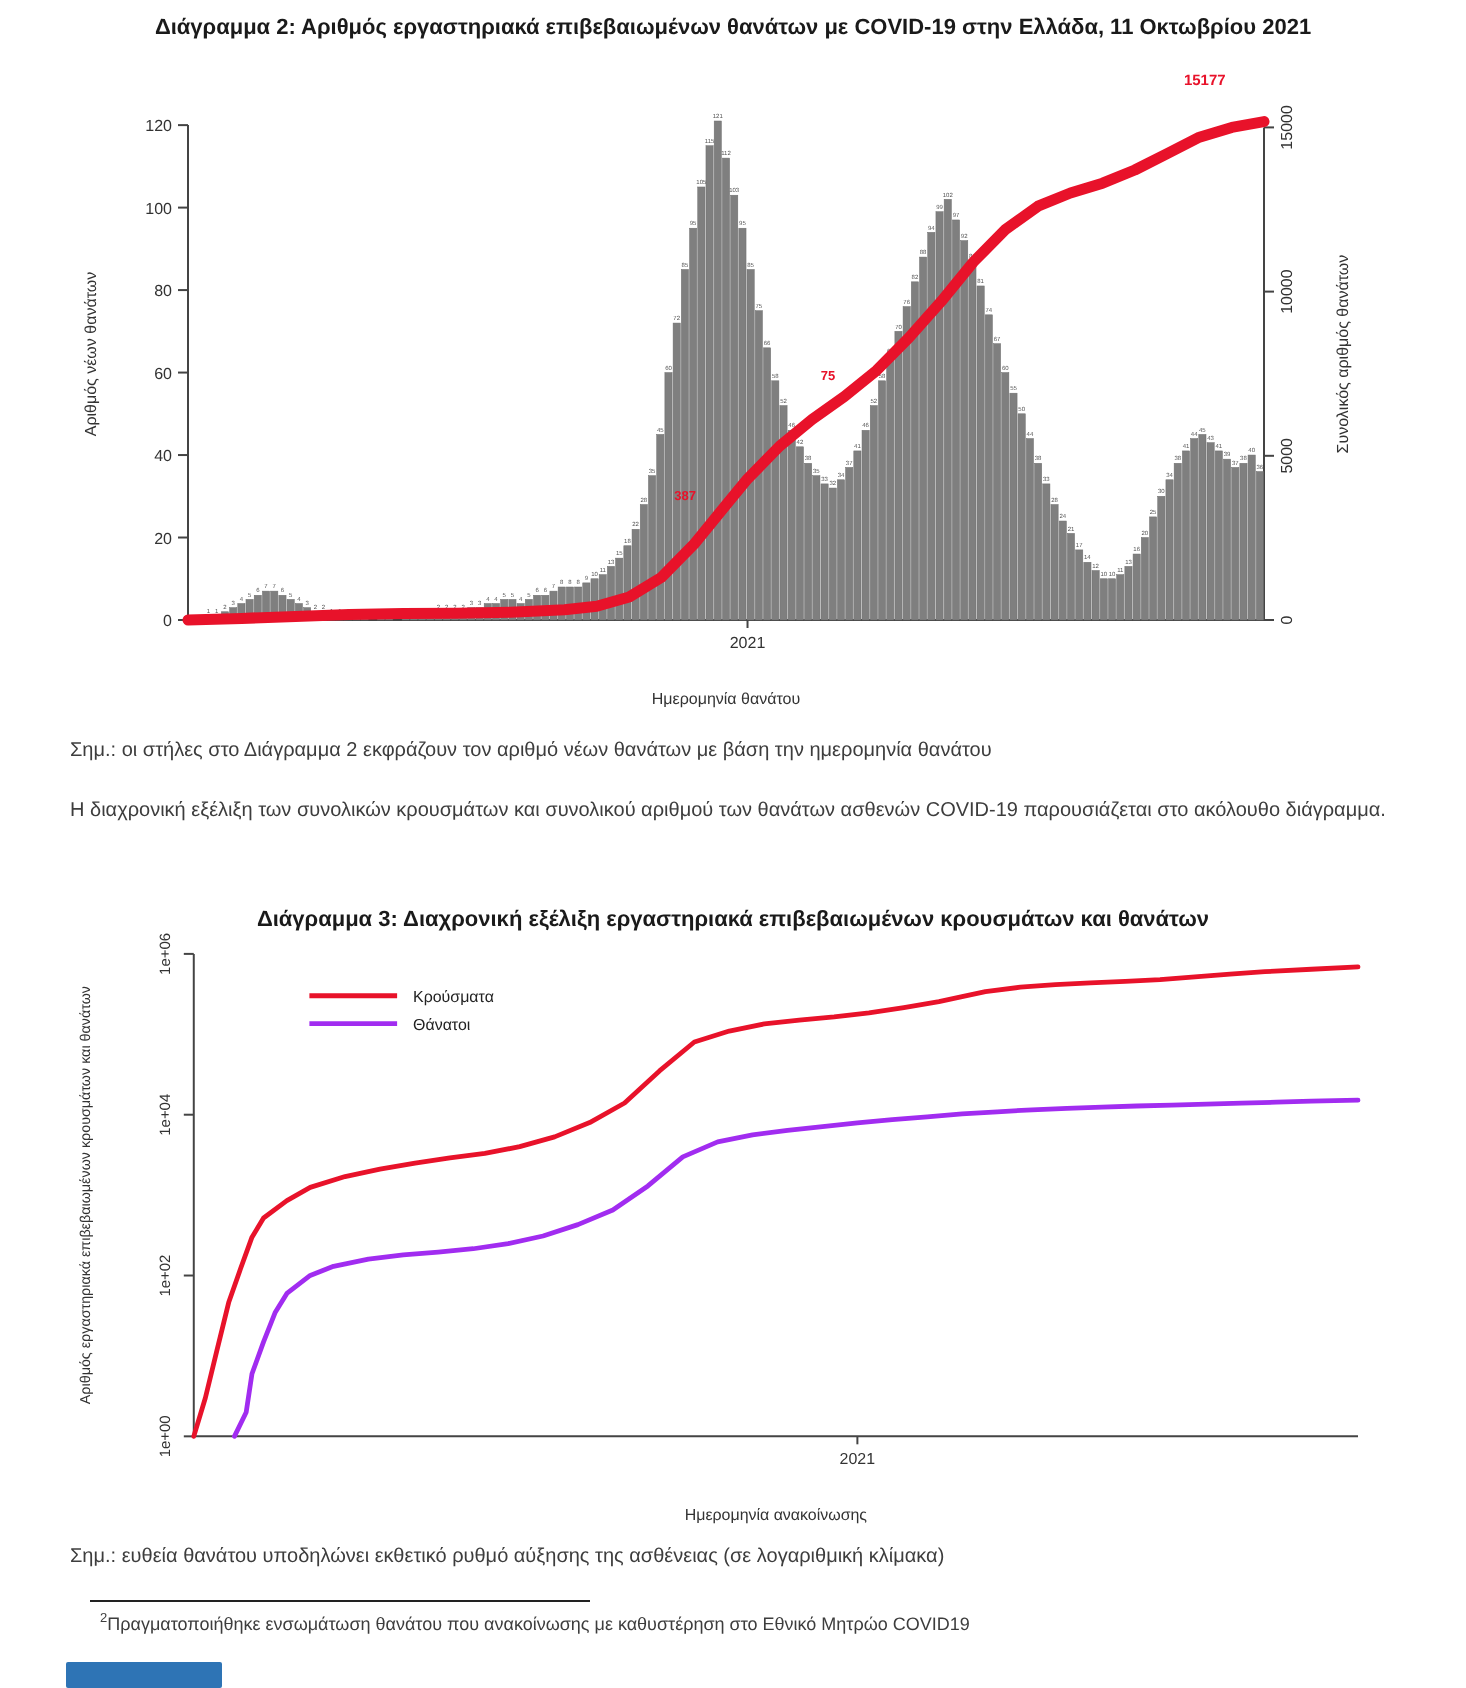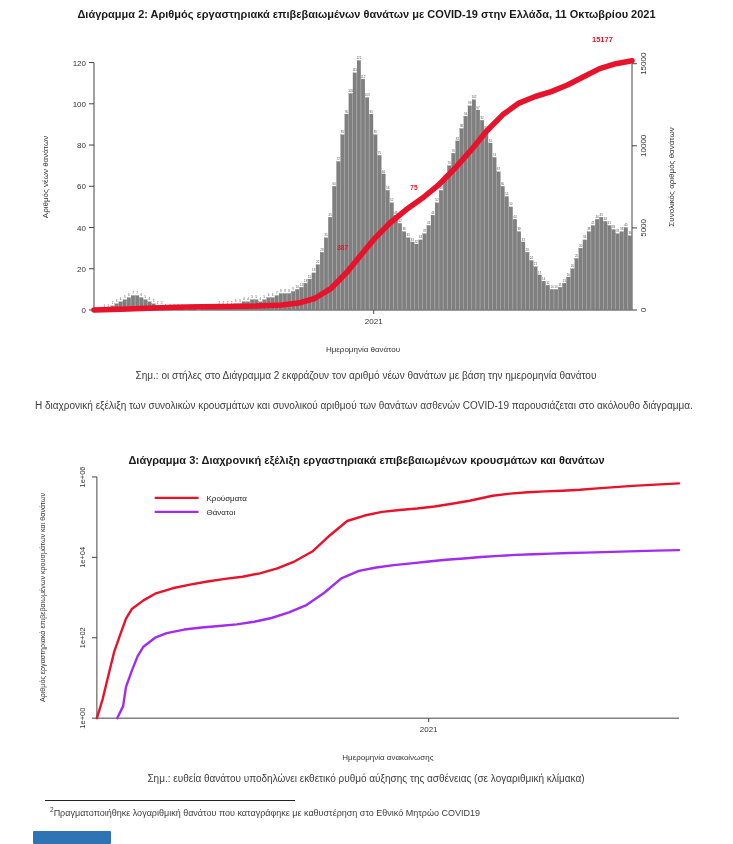--- a/index.html
+++ b/index.html
@@ -5,21 +5,21 @@
   html,body{margin:0;padding:0;}
   body{
     width:733px;height:844px;background:#ffffff;position:relative;overflow:hidden;
     font-family:"Liberation Sans","DejaVu Sans",sans-serif;color:#333;
   }
   .abs{position:absolute;}
   .chart-title{
     width:733px;text-align:center;font-size:11px;font-weight:700;color:#1a1a1a;
     margin:0;
   }
-  .note{font-size:10px;color:#3d3d3d;margin:0;text-align:center;}
+  .note{font-size:10px;color:#3d3d3d;margin:0;}
   .para{font-size:10px;color:#3d3d3d;margin:0;text-align:justify;line-height:1.55;}
   .footnote-rule{border-top:1.2px solid #222;width:250px;height:0;}
   .footnote{font-size:9px;color:#3d3d3d;margin:0;}
   .footnote sup{font-size:6.5px;}
   svg{display:block;}
   .table-edge{background:#2E74B5;border-radius:1px;}
 </style>
 </head>
 <body>
 
@@ -346,15 +346,15 @@
     <line x1="396.88" y1="258" x2="396.88" y2="262" stroke="#444"></line>
     <text x="396.88" y="272" font-size="8" fill="#333" text-anchor="middle" font-family="Liberation Sans, DejaVu Sans, sans-serif">2021</text>
     <text x="356" y="300" font-size="8" fill="#333" text-anchor="middle" font-family="Liberation Sans, DejaVu Sans, sans-serif">Ημερομηνία ανακοίνωσης</text>
     <text x="12" y="137" font-size="7.2" fill="#333" text-anchor="middle" font-family="Liberation Sans, DejaVu Sans, sans-serif" transform="rotate(-90 12 137)">Αριθμός εργαστηριακά επιβεβαιωμένων κρουσμάτων και θανάτων</text>
   </svg>
 
 <p class="note abs" style="top:773px;left:35px;width:662px;">Σημ.: ευθεία θανάτου υποδηλώνει εκθετικό ρυθμό αύξησης της ασθένειας (σε λογαριθμική κλίμακα)</p>
 
 <div class="footnote-rule abs" style="top:800px;left:45px;"></div>
 
-<p class="footnote abs" style="top:806px;left:50px;width:640px;"><sup>2</sup><span>Πραγματοποιήθηκε λογαριθμική θανάτου που καταγράφηκε με καθυστέρηση στο Εθνικό Μητρώο COVID19</span></p>
+<p class="footnote abs" style="top:806px;left:50px;width:640px;"><sup>2</sup><span>Πραγματοποιήθηκε ενσωμάτωση θανάτου που ανακοίνωσης με καθυστέρηση στο Εθνικό Μητρώο COVID19</span></p>
 
 <div class="table-edge abs" style="top:831px;left:33px;width:78px;height:13px;"></div>
 
 </body></html>

